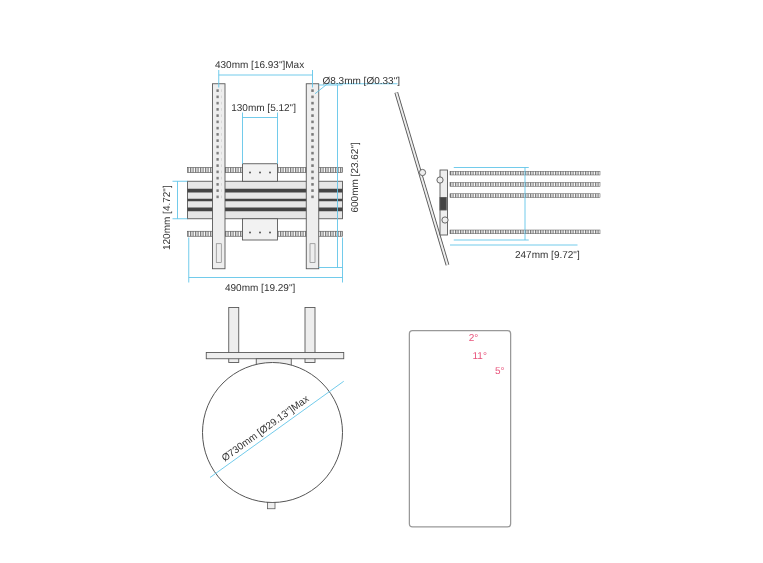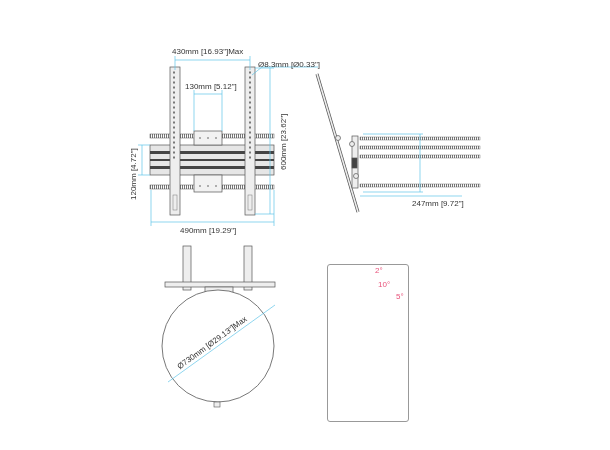--- a/index.html
+++ b/index.html
@@ -137,14 +137,14 @@
 <span class="lbl" style="left:258px; top:60px;">Ø8.3mm [Ø0.33"]</span>
 <span class="lbl" style="left:185px; top:82px;">130mm [5.12"]</span>
 <span class="lbl lbl-v" style="left:279px; top:170px;">600mm [23.62"]</span>
 <span class="lbl lbl-v" style="left:129px; top:200px;">120mm [4.72"]</span>
 <span class="lbl" style="left:180px; top:226px;">490mm [19.29"]</span>
 <span class="lbl" style="left:412px; top:199px;">247mm [9.72"]</span>
 <span class="lbl lbl-rot" style="left:181px; top:362px; transform: rotate(-36deg);">Ø730mm [Ø29.13"]Max</span>
 
 <div class="inset"></div>
 <span class="angle" style="left:375px; top:266px;">2°</span>
-<span class="angle" style="left:378px; top:280px;">10°</span>
+<span class="angle" style="left:378px; top:280px;">11°</span>
 <span class="angle" style="left:396px; top:292px;">5°</span>
 
 </body></html>

